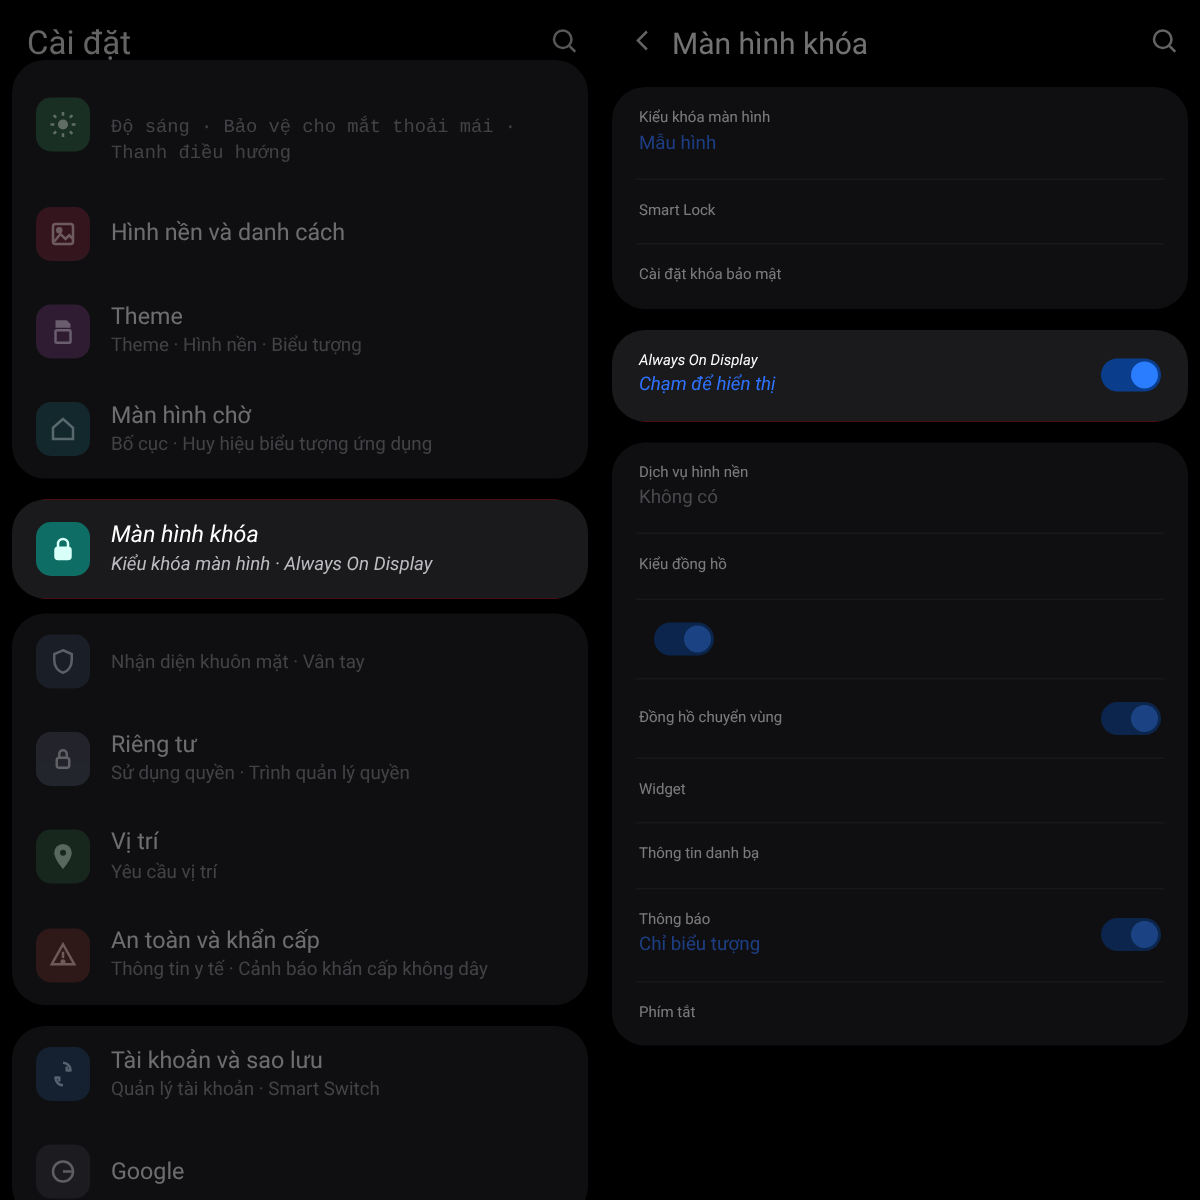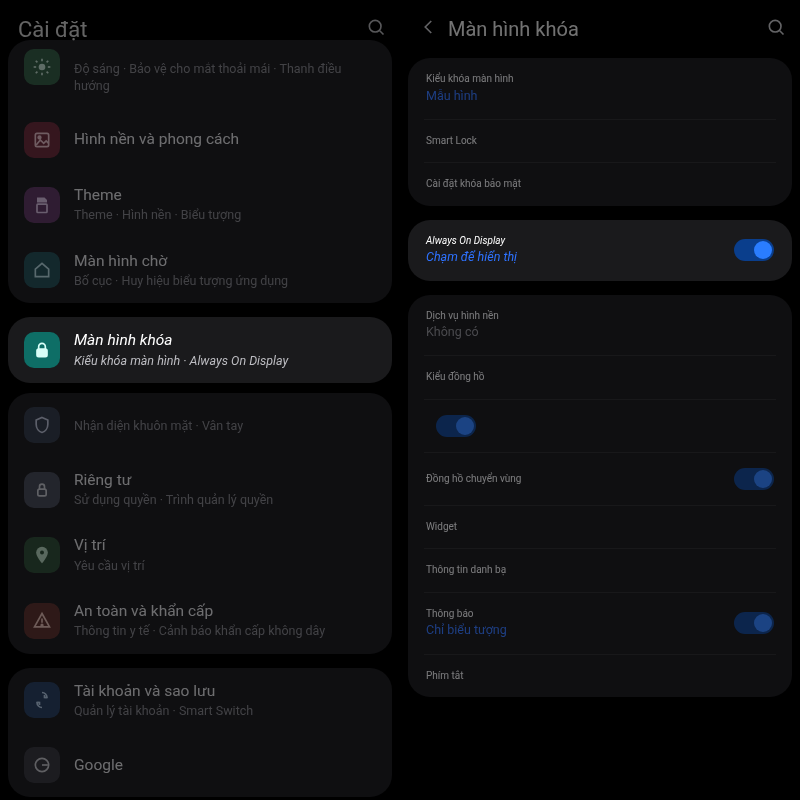--- a/index.html
+++ b/index.html
@@ -71,21 +71,21 @@
       <span class="srch">
         <svg viewBox="0 0 24 24" fill="none" stroke="#cfcfd4" stroke-width="2">
             <circle cx="11" cy="11" r="7"></circle>
             <line x1="21" y1="21" x2="16.5" y2="16.5"></line>
           </svg>
       </span>
     </div>
     <div id="left-list">
         <div style="margin-top: -18px;">
           <div class="group">
-            <div class="row" style="padding-top: 0px;">
+            <div class="row" style="padding-top: 16px; font-family: Liberation Mono, monospace;">
               <div class="ico ic-display">
                 <svg viewBox="0 0 24 24" fill="#cfeede">
                   <circle cx="12" cy="12" r="4"></circle>
                   <g stroke="#cfeede" stroke-width="2">
                     <line x1="12" y1="2" x2="12" y2="5"></line>
                     <line x1="12" y1="19" x2="12" y2="22"></line>
                     <line x1="2" y1="12" x2="5" y2="12"></line>
                     <line x1="19" y1="12" x2="22" y2="12"></line>
                     <line x1="4.5" y1="4.5" x2="6.5" y2="6.5"></line>
                     <line x1="17.5" y1="17.5" x2="19.5" y2="19.5"></line>
@@ -101,21 +101,21 @@
             </div>
             <div class="row">
               <div class="ico ic-wall">
                 <svg viewBox="0 0 24 24" fill="none" stroke="#f4c6d0" stroke-width="2">
                   <rect x="4" y="4" width="16" height="16" rx="2"></rect>
                   <circle cx="9" cy="9" r="1.6" fill="#f4c6d0"></circle>
                   <path d="M5 18 L10 12 L14 16 L17 13 L20 16"></path>
                 </svg>
               </div>
               <div class="txt">
-                <div class="lbl">Hình nền và phong cách</div>
+                <div class="lbl">Hình nền và danh cách</div>
               </div>
             </div>
             <div class="row">
               <div class="ico ic-theme">
                 <svg viewBox="0 0 24 24" fill="#e6c8ee">
                   <path d="M6 3h9l3 3v3H6z"></path>
                   <rect x="6" y="11" width="12" height="10" rx="1" fill="none" stroke="#e6c8ee" stroke-width="2"></rect>
                 </svg>
               </div>
               <div class="txt">

